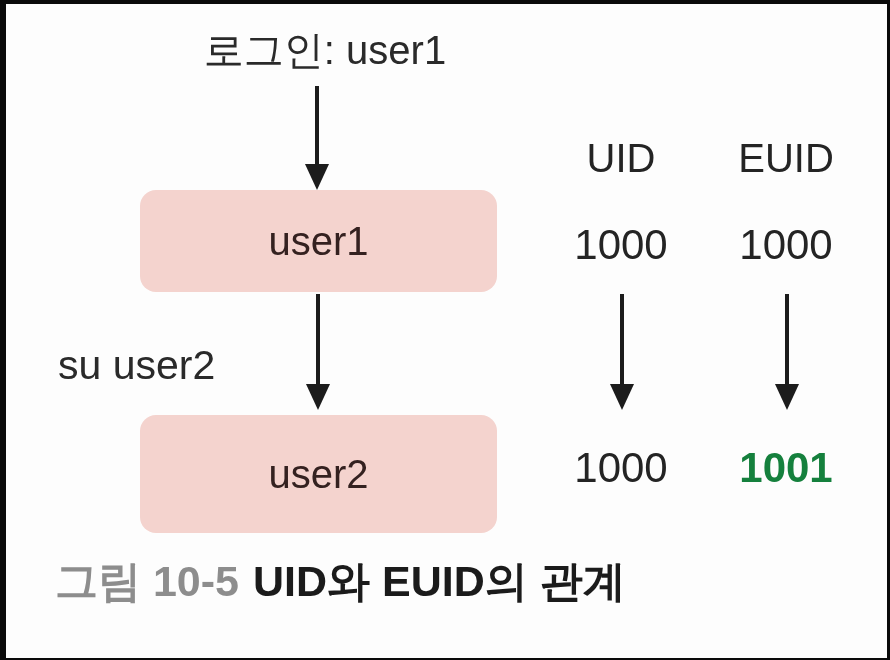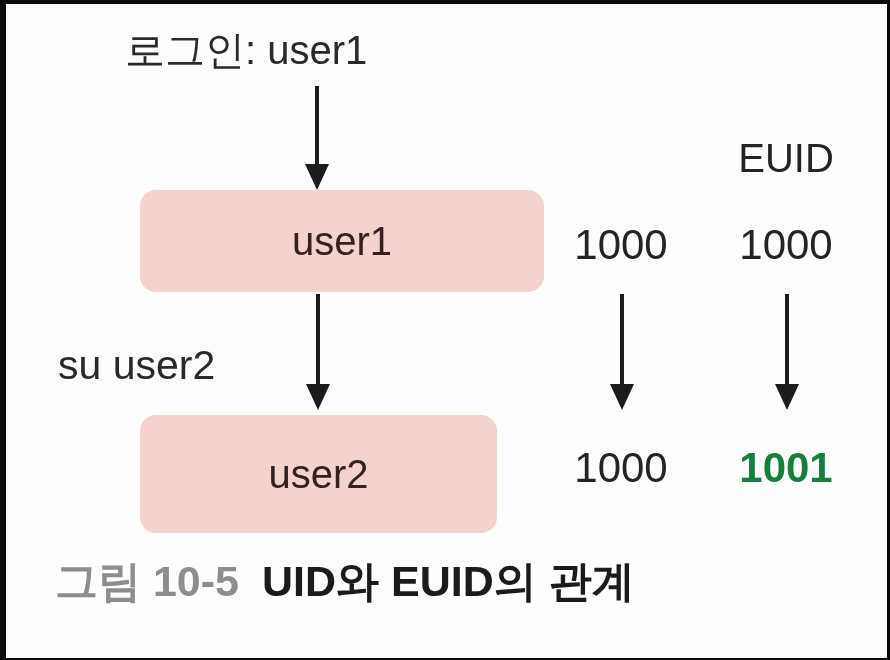--- a/index.html
+++ b/index.html
@@ -18,21 +18,21 @@
   .edge-right  { right: 0; top: 0; width: 3px; height: 660px; }
   .edge-bottom { left: 0; bottom: 0; width: 890px; height: 2px; }
 
   .label {
     position: absolute;
     font-size: 40px;
     line-height: 1.15;
     color: #2a2a2a;
     white-space: nowrap;
   }
-  .login { left: 125px; top: 27px; width: 400px; }
+  .login { left: 125px; top: 27px; width: 400px; text-align: center; }
   .su    { left: 58px;  top: 342px; font-size: 41px; }
 
   .arrow { position: absolute; width: 0; }
   .arrow .shaft {
     position: absolute;
     left: -2px; top: 0; bottom: 24px;
     width: 4px;
     background: #1c1c1c;
   }
   .arrow .head {
@@ -65,21 +65,21 @@
     color: #242424;
     white-space: nowrap;
   }
   .num { font-size: 42px; }
   .num.bold { font-weight: 700; color: #15803d; }
 
   .caption {
     position: absolute;
     left: 55px; top: 553px;
     display: flex;
-    gap: 23px;
+    gap: 14px;
     font-size: 43px;
     font-weight: 700;
     white-space: nowrap;
   }
   .cap-label { color: #8d8d8d; }
   .cap-title { color: #1b1b1b; }
 </style>
 </head>
 <body>
 
@@ -90,24 +90,25 @@
   <div class="edge edge-right"></div>
   <div class="edge edge-bottom"></div>
 
   <div class="label login">로그인: user1</div>
 
   <div class="arrow" style="left:317px; top:86px; height:104px">
     <div class="shaft"></div>
     <div class="head"></div>
   </div>
 
-  <div class="pbox" style="left:140px; top:190px; width:404px; height:102px">
+  <div class="pbox" style="left:140px; top:190px; width:357px; height:102px">
     <span class="pbox-label">user1</span>
   </div>
 
+  <div class="col-header" style="left:546px; top:136px">UID</div>
   <div class="col-header" style="left:711px; top:136px">EUID</div>
 
   <div class="num" style="left:546px; top:221px">1000</div>
   <div class="num" style="left:711px; top:221px">1000</div>
 
   <div class="label su">su user2</div>
 
   <div class="arrow" style="left:318px; top:294px; height:116px">
     <div class="shaft"></div>
     <div class="head"></div>

